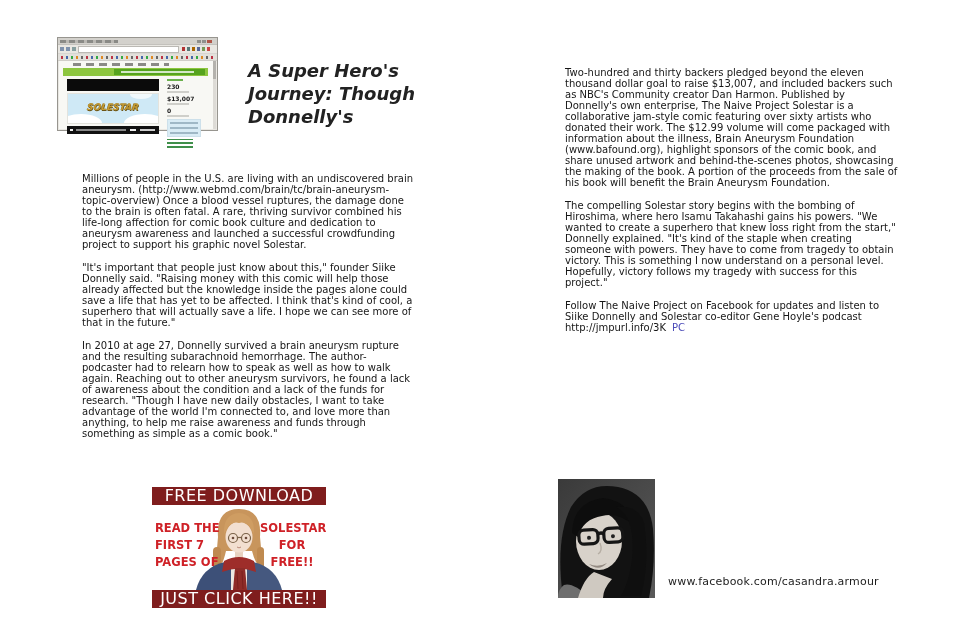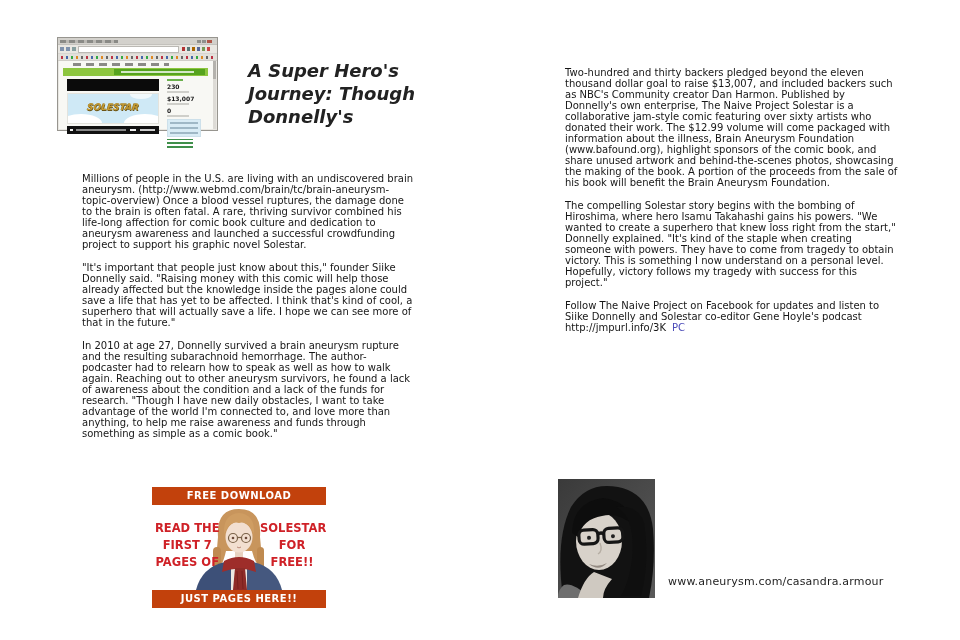--- a/index.html
+++ b/index.html
@@ -67,26 +67,26 @@
   .t-bluebox{height:18px;background:#d9ecf5;border:1px solid #cde0ea;margin-top:2px;box-sizing:border-box;padding:2px;}
   .t-bluebox-lines{width:100%;height:100%;
     background:repeating-linear-gradient(0deg,#9fb8c6 0 2px,transparent 2px 5px);}
   .t-greenlnk{height:9px;width:26px;margin-top:2px;
     background:repeating-linear-gradient(0deg,#3f8f4a 0 2px,transparent 2px 4px);}
   .t-scroll{position:absolute;right:1px;top:23px;bottom:1px;width:3px;background:#dddbd6;}
   .t-scroll-thumb{width:3px;height:18px;background:#b4b2ad;}
 
   
   .ad{left:152px;top:487px;width:174px;cursor:pointer;}
-  .ad-bar{height:18px;background:#c2410c;color:#ffffff;font-weight:bold;
-    font-size:10px;line-height:18px;text-align:center;letter-spacing:0.5px;}
+  .ad-bar{height:18px;background:#7f1d1d;color:#ffffff;font-weight:normal;
+    font-size:16px;line-height:18px;text-align:center;letter-spacing:0.5px;}
   .ad-mid{height:85px;background:#ffffff;position:relative;overflow:hidden;}
   .ad-girl{position:absolute;left:42px;top:0;width:90px;height:85px;}
   .ad-red{position:absolute;top:15px;font-weight:bold;font-size:11.5px;line-height:17px;color:#cf2127;}
-  .ad-red.left{left:3px;text-align:center;}
+  .ad-red.left{left:3px;text-align:left;}
   .ad-red.right{right:2px;width:64px;text-align:center;}
   .ad-red span{display:block;}
 
   
   .photo{left:558px;top:479px;width:97px;height:119px;}
   .fb-url{left:668px;top:575px;font-size:11px;color:#1d1d1d;letter-spacing:0.2px;}
 </style>
 </head>
 <body>
 
@@ -194,21 +194,21 @@
       <span>READ THE</span>
       <span>FIRST 7</span>
       <span>PAGES OF</span>
     </div>
     <div class="ad-red right">
       <span>SOLESTAR</span>
       <span>FOR</span>
       <span>FREE!!</span>
     </div>
   </div>
-  <div class="ad-bar">JUST PAGES HERE!!</div>
+  <div class="ad-bar">JUST CLICK HERE!!</div>
 </div>
 
 <div class="abs photo">
   <svg viewBox="0 0 97 119" width="97" height="119" aria-hidden="true">
     <defs>
       <linearGradient id="bgGrad" x1="0" y1="0" x2="1" y2="1">
         <stop offset="0" stop-color="#3a3a3a"></stop>
         <stop offset="1" stop-color="#5a5a5a"></stop>
       </linearGradient>
     </defs>
@@ -226,13 +226,13 @@
         <path d="M40 55 Q43 53 46 55"></path>
       </g>
       <circle cx="31" cy="58" r="2" fill="#222"></circle>
       <circle cx="55" cy="58" r="2" fill="#222"></circle>
     </g>
     <path d="M42 64 Q45 72 40 75" stroke="#b5ada3" stroke-width="1.4" fill="none"></path>
     <path d="M31 85 Q40 89 49 84 Q41 93 31 85 Z" fill="#948b83"></path>
   </svg>
 </div>
 
-<div class="abs fb-url">www.aneurysm.com/casandra.armour</div>
+<div class="abs fb-url">www.facebook.com/casandra.armour</div>
 
 </body></html>

